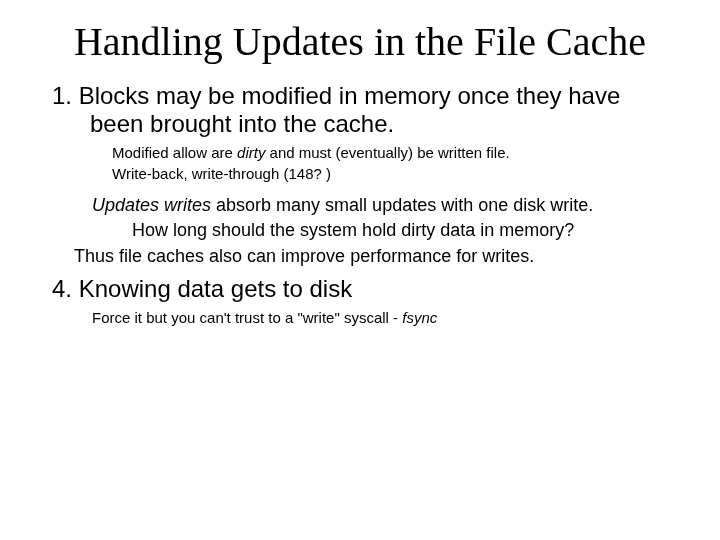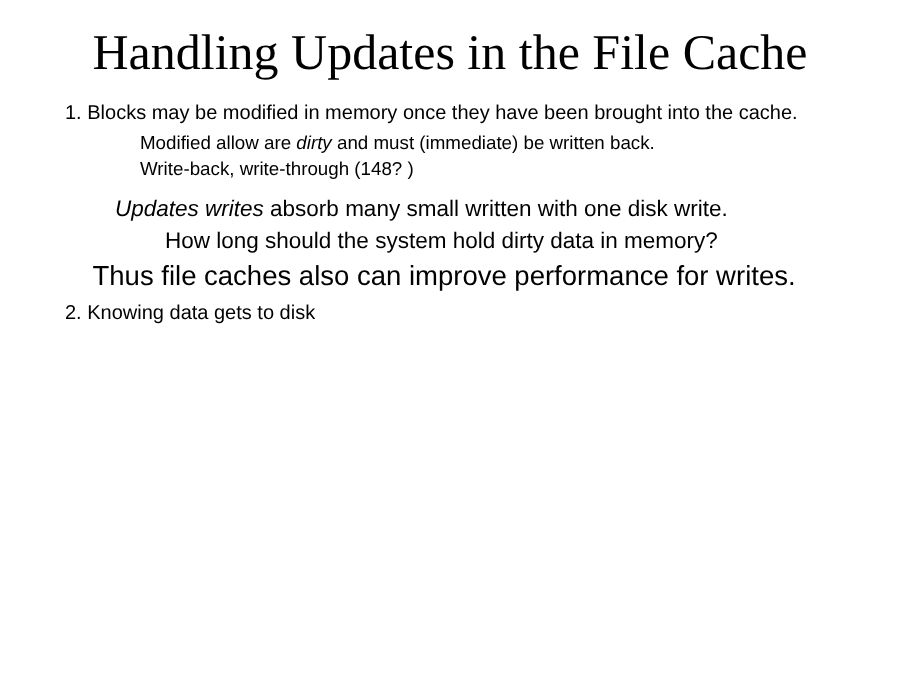--- a/index.html
+++ b/index.html
@@ -22,21 +22,21 @@
     font-family: "Comic Sans MS", "Comic Sans", cursive;
     font-size: 40px;
     text-align: center;
     line-height: 1.1;
     margin: 10px 40px 18px 40px;
   }
   .body {
     padding: 0 52px 0 52px;
   }
   .p1 {
-    font-size: 16px;
+    font-size: 24px;
     line-height: 1.18;
     margin: 0 0 4px 0;
     padding-left: 38px;
     text-indent: -38px;
   }
   .sub1 {
     font-size: 15px;
     line-height: 1.28;
     margin: 0 0 2px 0;
     padding-left: 60px;
@@ -53,54 +53,57 @@
     margin: 0 0 2px 0;
     padding-left: 80px;
   }
   .subpara {
     font-size: 18px;
     line-height: 1.2;
     margin: 4px 0 2px 0;
     padding-left: 40px;
   }
   .subpara2 {
-    font-size: 22px;
+    font-size: 18px;
     line-height: 1.2;
     margin: 4px 0 2px 0;
     padding-left: 22px;
   }
   .gap { height: 6px; }
   i { font-style: italic; }
 </style>
 </head>
 <body>
 
 <div class="slide">
 
   <div class="title">Handling Updates in the File Cache</div>
 
   <div class="body">
 
     <p class="p1">
       <span>1. Blocks may be modified in memory once they have been brought into the cache.</span>
     </p>
     <p class="sub1">
-      <span>Modified allow are </span><i>dirty</i><span> and must (immediate) be written back.</span>
+      <span>Modified allow are </span><i>dirty</i><span> and must (eventually) be written file.</span>
     </p>
     <p class="sub1">Write-back, write-through (148? )</p>
 
     <div class="gap"></div>
 
 
     <p class="subpara">
-      <i>Updates writes</i><span> absorb many small written with one disk write.</span>
+      <i>Updates writes</i><span> absorb many small updates with one disk write.</span>
     </p>
     <p class="sub2">How long should the system hold dirty data in memory?</p>
 
 
     <p class="subpara2">Thus file caches also can improve performance for writes.</p>
 
     <div class="gap"></div>
 
-    <p class="p1">2. Knowing data gets to disk</p>
+    <p class="p1">4. Knowing data gets to disk</p>
+    <p class="sub1i">
+      <span>Force it but you can't trust to a "write" syscall - </span><i>fsync</i>
+    </p>
 
   </div>
 </div>
 
 </body></html>

